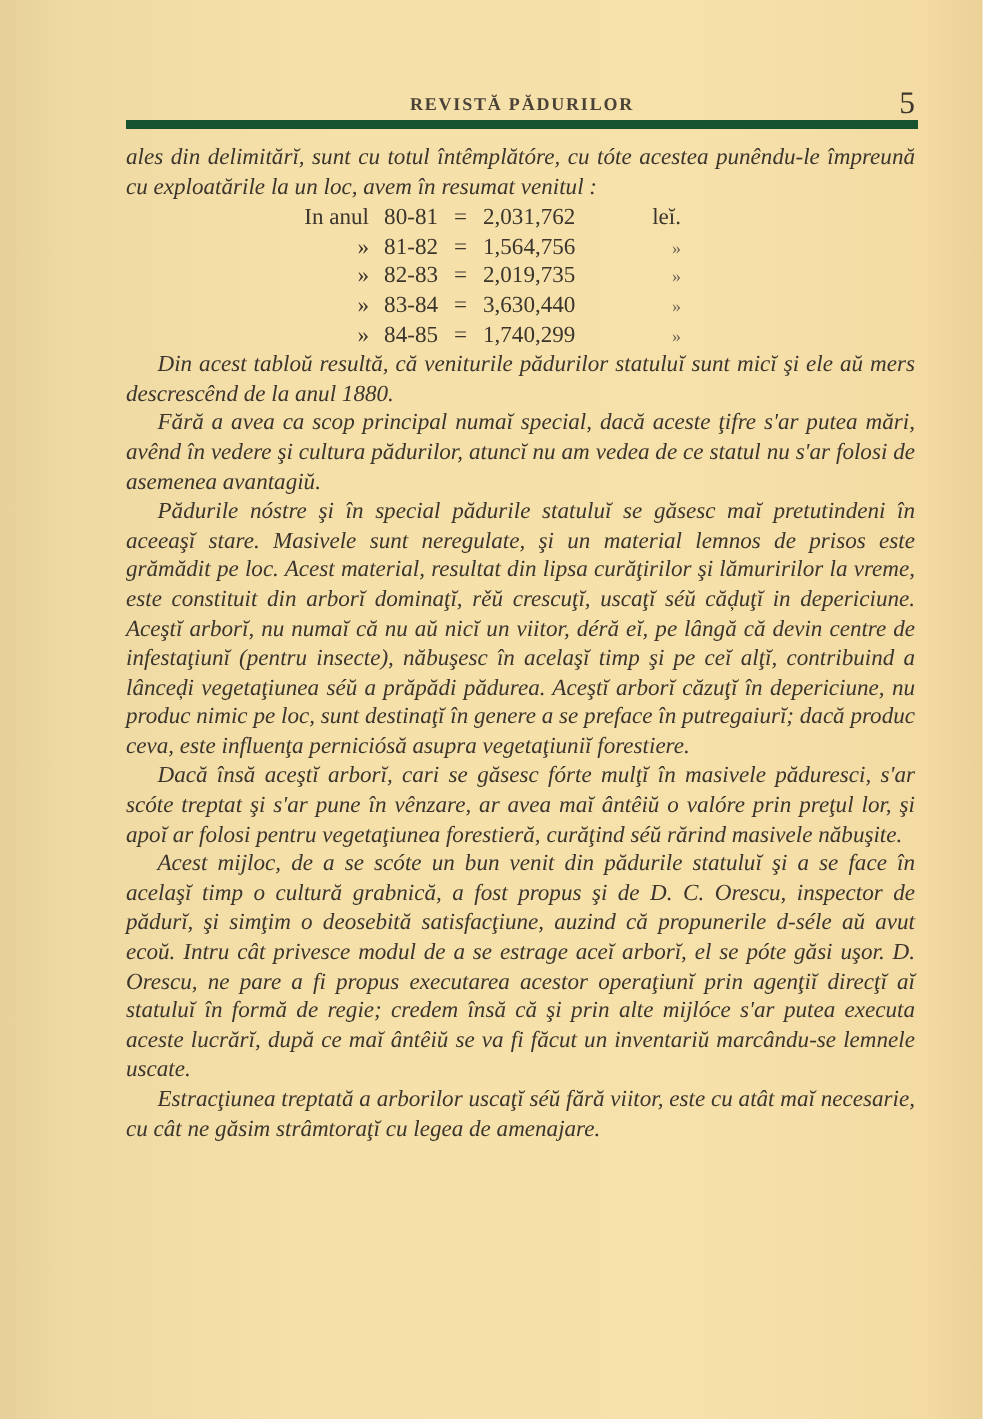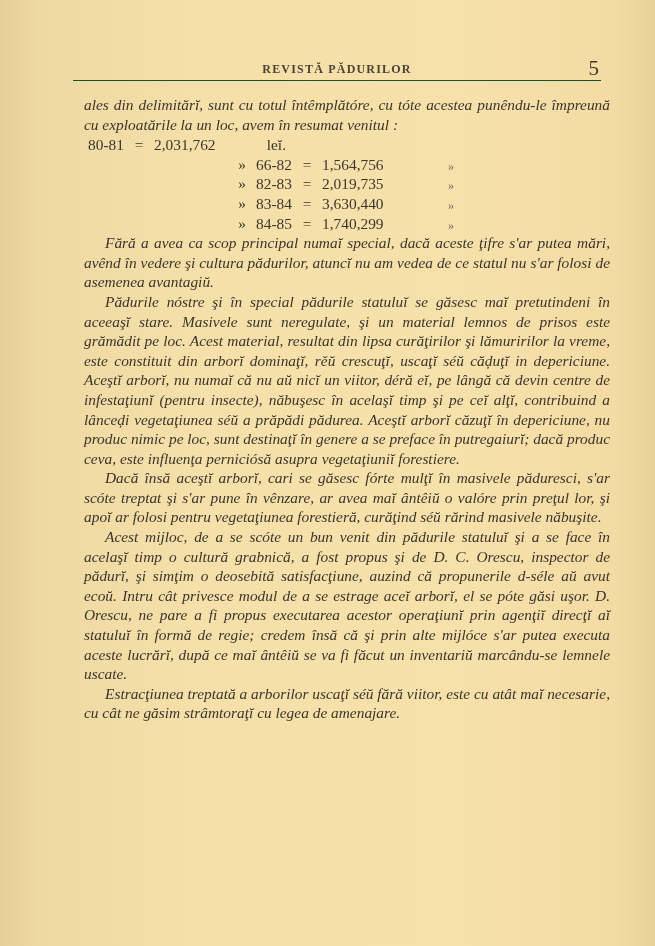--- a/index.html
+++ b/index.html
@@ -5,22 +5,22 @@
   html, body { margin: 0; padding: 0; }
   body {
     width: 655px; height: 946px; overflow: hidden;
     background: linear-gradient(90deg, #e6cf98 0%, #efd9a3 6%, #f6e0a9 30%, #f7e1ab 70%, #f3dba3 94%, #e9d197 100%);
     font-family: "Liberation Serif", "DejaVu Serif", serif;
     color: #3b352c;
     position: relative;
   }
   .page { position: absolute; left: 0; top: 0; width: 655px; height: 946px; }
   .header {
-    position: absolute; left: 73px; top: 58px; width: 528px; height: 22px;
-    border-bottom: 1px solid #14532d;
+    position: absolute; left: 84px; top: 58px; width: 528px; height: 22px;
+    border-bottom: 6px solid #14532d;
     text-decoration: underline;
   }
   .header-title {
     position: absolute; left: 0; right: 0; top: 4px; text-align: center;
     font-size: 12px; letter-spacing: 1.2px; font-weight: bold; color: #4a4236;
   }
   .page-number {
     position: absolute; right: 2px; top: -2px;
     font-size: 21px; color: #3e372d;
   }
@@ -48,28 +48,29 @@
   <div class="header">
     <div class="header-title">REVISTĂ PĂDURILOR</div>
     <div class="page-number">5</div>
   </div>
 
   <div class="body-text">
     <p>ales din delimitărĭ, sunt cu totul întêmplătóre, cu tóte acestea punêndu-le împreună cu exploatările la un loc, avem în resumat venitul :</p>
 
     <div class="table">
       <div class="trow">
+        <span class="c1">In anul</span>
         <span class="c2">80-81</span>
         <span class="c3">=</span>
         <span class="c4">2,031,762</span>
         <span class="c5">leĭ.</span>
       </div>
       <div class="trow">
         <span class="c1">»</span>
-        <span class="c2">66-82</span>
+        <span class="c2">81-82</span>
         <span class="c3">=</span>
         <span class="c4">1,564,756</span>
         <span class="c5 ditto">»</span>
       </div>
       <div class="trow">
         <span class="c1">»</span>
         <span class="c2">82-83</span>
         <span class="c3">=</span>
         <span class="c4">2,019,735</span>
         <span class="c5 ditto">»</span>
@@ -83,19 +84,20 @@
       </div>
       <div class="trow">
         <span class="c1">»</span>
         <span class="c2">84-85</span>
         <span class="c3">=</span>
         <span class="c4">1,740,299</span>
         <span class="c5 ditto">»</span>
       </div>
     </div>
 
+    <p class="indent">Din acest tabloŭ resultă, că veniturile pădurilor statuluĭ sunt micĭ şi ele aŭ mers descrescênd de la anul 1880.</p>
     <p class="indent">Fără a avea ca scop principal numaĭ special, dacă aceste ţifre s'ar putea mări, avênd în vedere şi cultura pădurilor, atuncĭ nu am vedea de ce statul nu s'ar folosi de asemenea avantagiŭ.</p>
     <p class="indent">Pădurile nóstre şi în special pădurile statuluĭ se găsesc maĭ pretutindeni în aceeaşĭ stare. Masivele sunt neregulate, şi un material lemnos de prisos este grămădit pe loc. Acest material, resultat din lipsa curăţirilor şi lămuririlor la vreme, este constituit din arborĭ dominaţĭ, rěŭ crescuţĭ, uscaţĭ séŭ căḑuţĭ in depericiune. Aceştĭ arborĭ, nu numaĭ că nu aŭ nicĭ un viitor, déră eĭ, pe lângă că devin centre de infestaţiunĭ (pentru insecte), năbuşesc în acelaşĭ timp şi pe ceĭ alţĭ, contribuind a lânceḑi vegetaţiunea séŭ a prăpădi pădurea. Aceştĭ arborĭ căzuţĭ în depericiune, nu produc nimic pe loc, sunt destinaţĭ în genere a se preface în putregaiurĭ; dacă produc ceva, este influenţa perniciósă asupra vegetaţiuniĭ forestiere.</p>
     <p class="indent">Dacă însă aceştĭ arborĭ, cari se găsesc fórte mulţĭ în masivele păduresci, s'ar scóte treptat şi s'ar pune în vênzare, ar avea maĭ ântêiŭ o valóre prin preţul lor, şi apoĭ ar folosi pentru vegetaţiunea forestieră, curăţind séŭ rărind masivele năbuşite.</p>
     <p class="indent">Acest mijloc, de a se scóte un bun venit din pădurile statuluĭ şi a se face în acelaşĭ timp o cultură grabnică, a fost propus şi de D. C. Orescu, inspector de pădurĭ, şi simţim o deosebită satisfacţiune, auzind că propunerile d-séle aŭ avut ecoŭ. Intru cât privesce modul de a se estrage aceĭ arborĭ, el se póte găsi uşor. D. Orescu, ne pare a fi propus executarea acestor operaţiunĭ prin agenţiĭ direcţĭ aĭ statuluĭ în formă de regie; credem însă că şi prin alte mijlóce s'ar putea executa aceste lucrărĭ, după ce maĭ ântêiŭ se va fi făcut un inventariŭ marcându-se lemnele uscate.</p>
     <p class="indent">Estracţiunea treptată a arborilor uscaţĭ séŭ fără viitor, este cu atât maĭ necesarie, cu cât ne găsim strâmtoraţĭ cu legea de amenajare.</p>
   </div>
 </div>
 
 </body></html>

